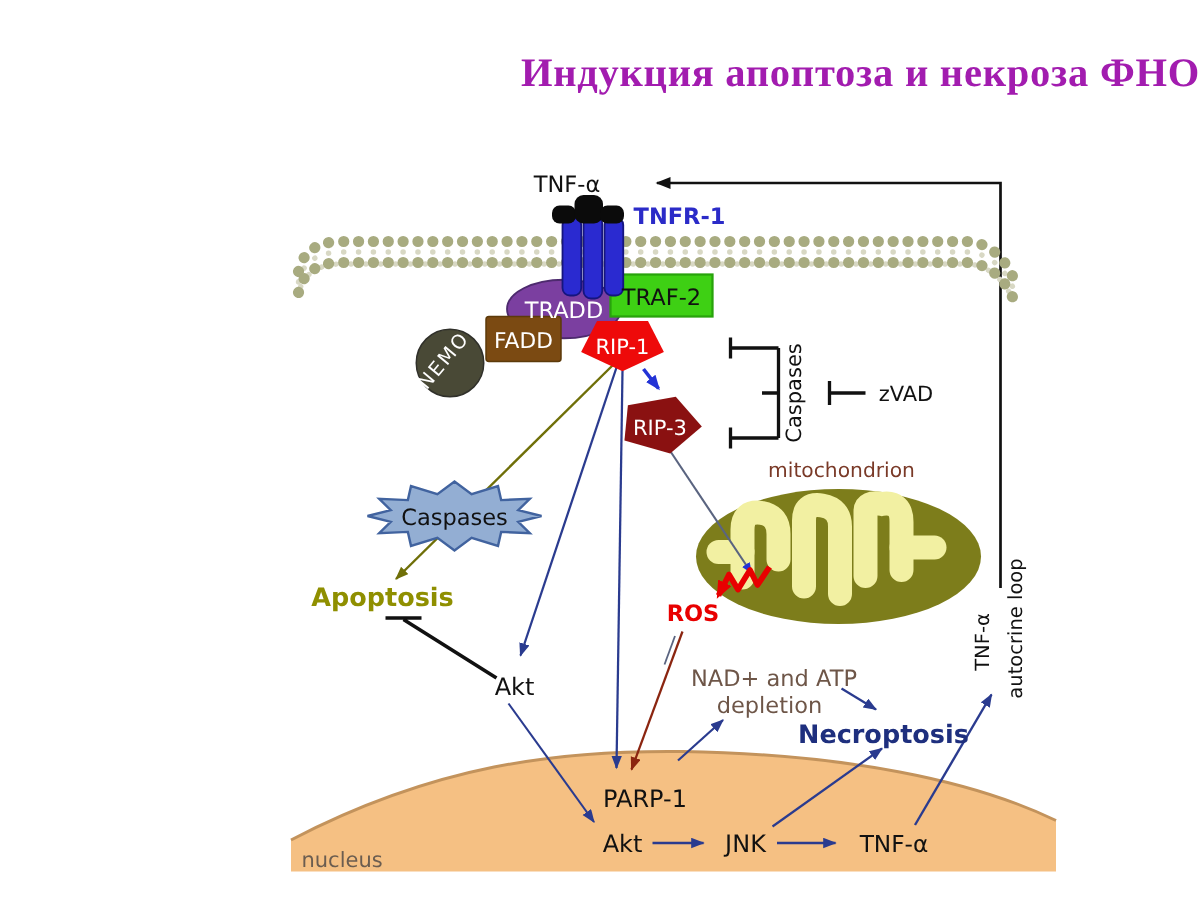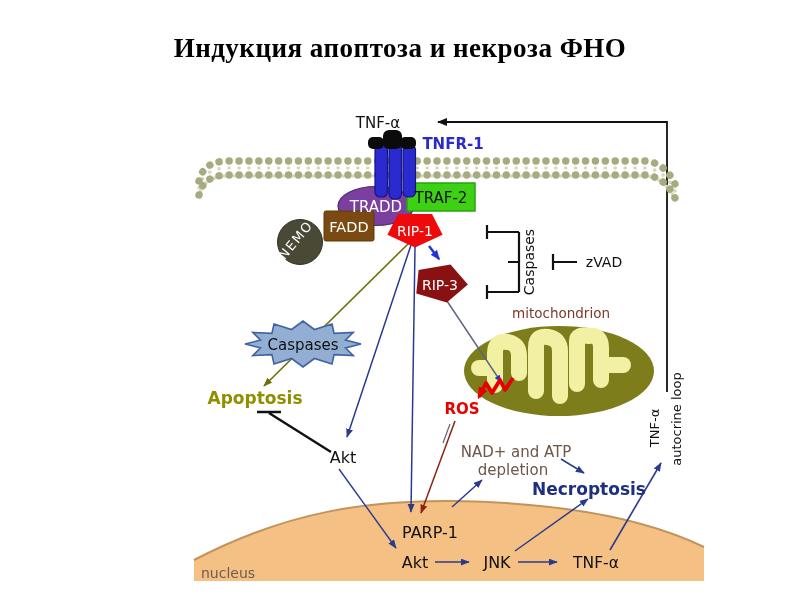--- a/index.html
+++ b/index.html
@@ -1,20 +1,20 @@
 <!DOCTYPE html>
 <html><head>
 <meta charset="utf-8">
 <style>
   html,body { margin:0; padding:0; background:#ffffff; }
   .slide { position:relative; width:800px; height:600px; background:#ffffff; overflow:hidden;
            font-family:"DejaVu Sans", sans-serif; }
-  .title { position:absolute; top:33px; left:0; width:100%; text-align:center;
+  .title { position:absolute; top:33px; left:0; width:100%; text-align:right;
            font-family:"Liberation Serif","DejaVu Serif",serif; font-weight:bold;
-           font-size:27px; color:#000000; letter-spacing:0.5px; }
+           font-size:27px; color:#a21caf; letter-spacing:0.5px; }
   svg { position:absolute; left:0; top:0; }
   svg text { font-family:"DejaVu Sans", sans-serif; }
   .lbl  { fill:#111111; }
   .wlbl { fill:#ffffff; }
 </style>
 </head>
 <body>
 
 <div class="slide">
   <div class="title">Индукция апоптоза и некроза ФНО</div>

